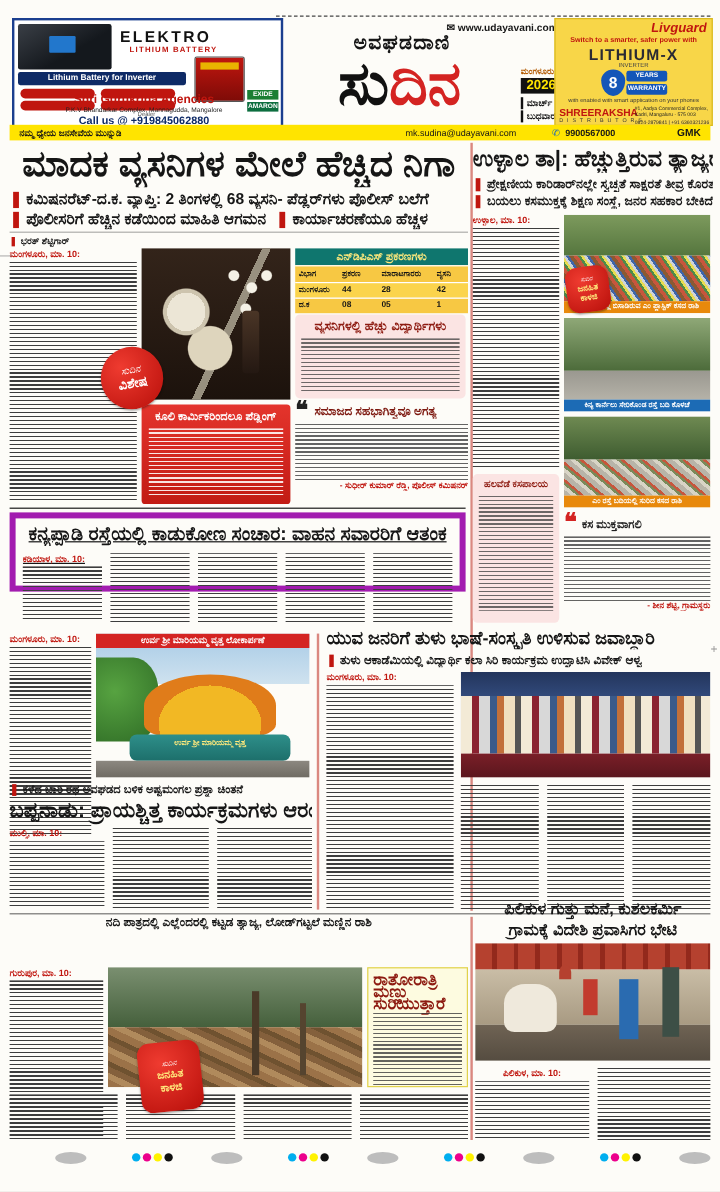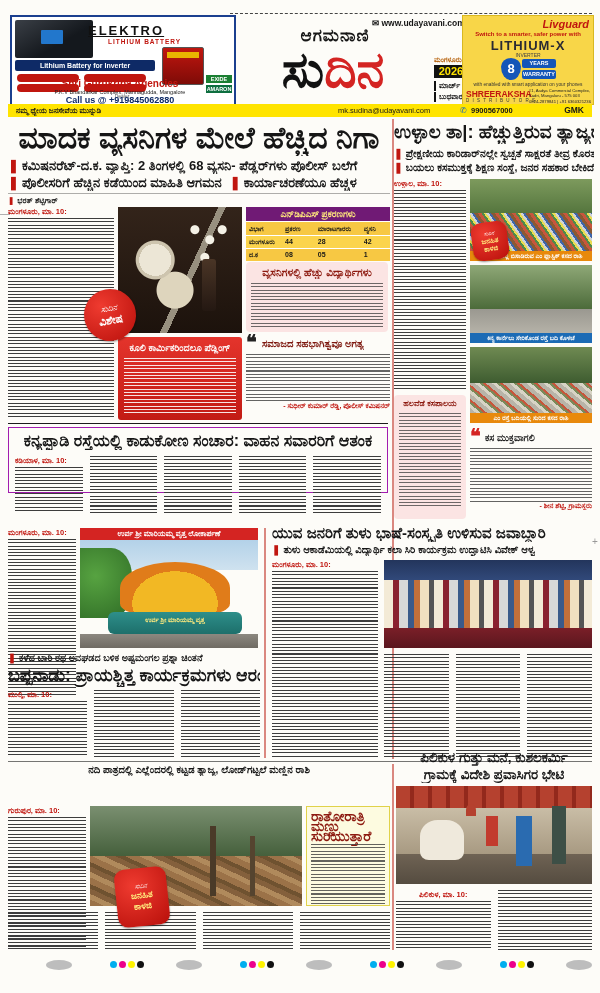--- a/index.html
+++ b/index.html
@@ -32,39 +32,39 @@
 
 <div id="page">
 
   <div class="abs" style="left:230px;top:13px;width:362px;border-top:1.5px dashed #444;"></div>
   <div class="abs b nw" style="left:372px;top:18px;width:90px;font-size:8.5px;text-align:right;"><span>✉</span> <span>www.udayavani.com</span></div>
 
   <div class="abs" style="left:10px;top:15px;width:222px;height:88px;background:#fff;border:2px solid #1b3f8f;font-size:6px;">
     <div class="abs" style="left:3px;top:3px;width:78px;height:38px;background:linear-gradient(150deg,#3a3f46,#14181d 60%);border-radius:2px;">
       <div class="abs" style="left:26px;top:10px;width:22px;height:14px;background:#2277cc;border-radius:1px;"></div>
     </div>
-    <div class="abs b nw" style="left:76px;top:6px;width:130px;font-size:13px;letter-spacing:2px;color:#111;text-decoration:underline;">ELEKTRO</div>
+    <div class="abs b nw" style="left:88px;top:6px;width:130px;font-size:13px;letter-spacing:2px;color:#111;">ELEKTRO</div>
     <div class="abs b nw" style="left:96px;top:21px;width:120px;font-size:6.5px;color:#c0160f;letter-spacing:1px;">LITHIUM BATTERY</div>
     <div class="abs b nw ctr" style="left:3px;top:43px;width:140px;height:11px;line-height:11px;background:#0e2a66;color:#fff;font-size:7px;border-radius:2px;">Lithium Battery for Inverter</div>
     <div class="abs" style="left:150px;top:30px;width:40px;height:36px;background:linear-gradient(#c0160f,#7e0b07);border-radius:2px;border:1px solid #555;">
         <div style="margin:4px;height:6px;background:#e9b400;"></div>
       </div>
     <div class="abs" style="left:5px;top:57px;width:62px;height:8px;background:#c0160f;border-radius:4px;"></div>
     <div class="abs" style="left:72px;top:57px;width:62px;height:8px;background:#c0160f;border-radius:4px;"></div>
     <div class="abs" style="left:5px;top:67px;width:62px;height:8px;background:#c0160f;border-radius:4px;"></div>
     <div class="abs" style="left:72px;top:67px;width:62px;height:8px;background:#c0160f;border-radius:4px;"></div>
     <div class="abs ctr nw" style="left:60px;top:58px;width:100px;font-size:5px;color:#555;top:76px;">Dealer</div>
     <div class="abs b nw ctr" style="left:0;top:60px;width:200px;font-size:10px;color:#c0160f;top:61px;left:8px;">Shri Gurukripa Agencies</div>
     <div class="abs nw ctr" style="left:8px;top:72px;width:200px;font-size:5.5px;color:#222;">P.K.V Bhandarkar Complex, Mannagudda, Mangalore</div>
     <div class="abs b nw ctr" style="left:8px;top:78px;width:200px;font-size:9px;color:#0e2a66;">Call us @ +919845062880</div>
     <div class="abs b ctr" style="right:2px;top:58px;width:26px;height:8px;background:#1b7f33;color:#fff;font-size:5.5px;line-height:8px;">EXIDE</div>
     <div class="abs b ctr" style="right:2px;top:68px;width:26px;height:8px;background:#0d6e3f;color:#fff;font-size:5.5px;line-height:8px;">AMARON</div>
   </div>
 
-  <div class="abs b ctr nw" style="left:250px;top:26px;width:170px;font-size:17px;letter-spacing:1px;">ಆಗಮನಾಣಿ</div>
+  <div class="abs b ctr nw" style="left:250px;top:26px;width:170px;font-size:17px;letter-spacing:1px;">ಅವಘಡದಾಣಿ</div>
   <div class="abs b ctr nw" style="left:228px;top:40px;width:210px;font-size:50px;line-height:60px;"><span style="color:#111;">ಸು</span><span style="color:#d42422;">ದಿನ</span></div>
 
   <div class="abs" style="left:434px;top:56px;width:56px;">
     <div class="b nw" style="font-size:7px;color:#b35a00;">ಮಂಗಳೂರು</div>
     <div class="b ctr nw" style="width:34px;background:#111;color:#ffe400;font-size:11px;line-height:13px;margin-top:1px;">2026</div>
     <div class="b nw" style="font-size:7.5px;margin-top:3px;border-left:2px solid #111;padding-left:3px;">ಮಾರ್ಚ್ 11</div>
     <div class="b nw" style="font-size:7.5px;margin-top:1px;border-left:2px solid #111;padding-left:3px;">ಬುಧವಾರ</div>
   </div>
 
   <div class="abs" style="left:462px;top:15px;width:130px;height:88px;background:#f8d648;border:1px solid #d8b820;">
@@ -119,21 +119,21 @@
     <div style="font-size:8px;font-style:italic;">ಸುದಿನ</div>
     <div class="b" style="font-size:11px;">ವಿಶೇಷ</div>
   </div>
 
   <div class="abs" style="left:118px;top:337px;width:124px;height:83px;background:linear-gradient(#e4342c,#c21b14);border-radius:3px;padding:5px 6px;box-sizing:border-box;">
     <div class="b ctr nw" style="color:#fff;font-size:9.5px;">ಕೂಲಿ ಕಾರ್ಮಿಕರಿಂದಲೂ ಪೆಡ್ಲಿಂಗ್</div>
     <div class="sim light" style="height:58px;margin-top:4px;"></div>
   </div>
 
   <div class="abs" style="left:246px;top:207px;width:144px;">
-    <div class="b ctr nw" style="background:#701a75;color:#ffe97c;font-size:9px;line-height:14px;height:14px;">ಎನ್‌ಡಿಪಿಎಸ್ ಪ್ರಕರಣಗಳು</div>
+    <div class="b ctr nw" style="background:#0f766e;color:#ffe97c;font-size:9px;line-height:14px;height:14px;">ಎನ್‌ಡಿಪಿಎಸ್ ಪ್ರಕರಣಗಳು</div>
     <div style="display:flex;background:#f7c843;border-top:1px solid #fff;">
       <div class="b nw" style="flex:1.1;font-size:6.5px;line-height:13px;padding-left:3px;">ವಿಭಾಗ</div>
       <div class="b nw" style="flex:1;font-size:6.5px;line-height:13px;">ಪ್ರಕರಣ</div>
       <div class="b nw" style="flex:1.4;font-size:6.5px;line-height:13px;">ಮಾರಾಟಗಾರರು</div>
       <div class="b nw" style="flex:.8;font-size:6.5px;line-height:13px;">ವ್ಯಸನಿ</div>
     </div>
     <div style="display:flex;background:#fbd44c;border-top:1px solid #fff;">
       <div class="b nw" style="flex:1.1;font-size:6.5px;line-height:12px;padding-left:3px;">ಮಂಗಳೂರು</div>
       <div class="b nw" style="flex:1;font-size:7px;line-height:12px;">44</div>
       <div class="b nw" style="flex:1.4;font-size:7px;line-height:12px;">28</div>
@@ -200,21 +200,21 @@
   </div>
 
   <div class="abs" style="left:470px;top:428px;width:122px;height:92px;">
     <div class="qmark" style="color:#d42422;">❝</div>
     <div class="b nw" style="font-size:9.5px;color:#222;margin-top:-12px;margin-left:15px;">ಕಸ ಮುಕ್ತವಾಗಲಿ</div>
     <div class="sim" style="height:54px;margin-top:4px;opacity:.8;"></div>
     <div class="attr nw">- ಶೀನ ಶೆಟ್ಟಿ, ಗ್ರಾಮಸ್ಥರು</div>
   </div>
 
   <div class="abs rule" style="left:8px;top:423px;width:380px;"></div>
-  <div class="abs" style="left:8px;top:427px;width:380px;height:66px;border:1px solid #a21caf;box-sizing:border-box;">
+  <div class="abs" style="left:8px;top:427px;width:380px;height:66px;border:5px solid #a21caf;box-sizing:border-box;text-decoration:underline;">
     <div class="b ctr nw" style="font-size:16px;margin-top:4px;">ಕನ್ಯಪ್ಪಾಡಿ ರಸ್ತೆಯಲ್ಲಿ ಕಾಡುಕೋಣ ಸಂಚಾರ: ವಾಹನ ಸವಾರರಿಗೆ ಆತಂಕ</div>
     <div class="cols" style="margin:6px 6px 0 6px;height:58px;">
       <div>
           <div class="dl nw">ಕಡಿಯಾಳ, ಮಾ. 10:</div>
           <div class="sim" style="height:46px;"></div>
         </div>
       <div class="sim"></div>
       <div class="sim"></div>
       <div class="sim"></div>
       <div class="sim"></div>

